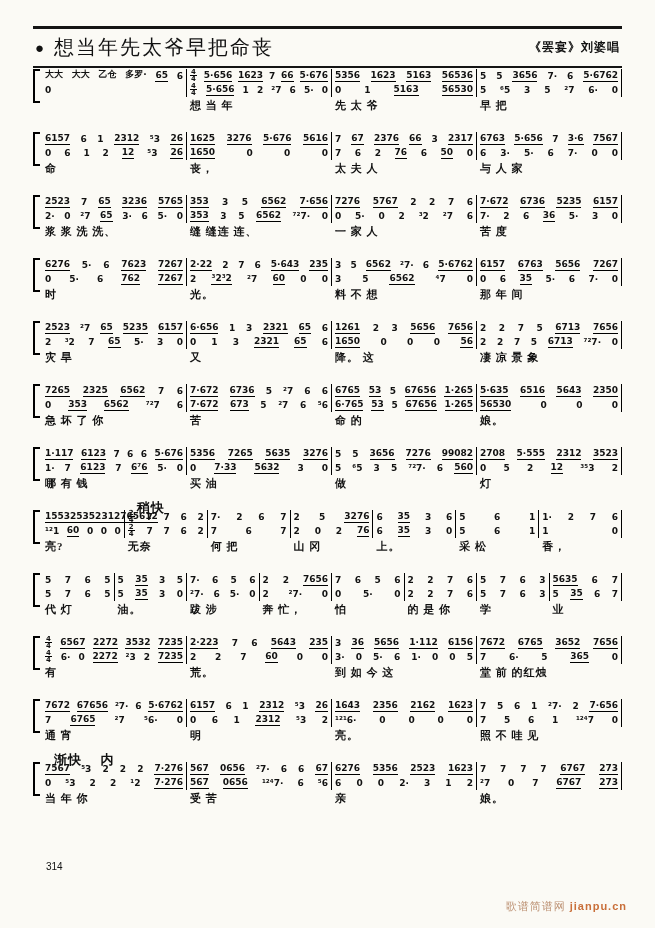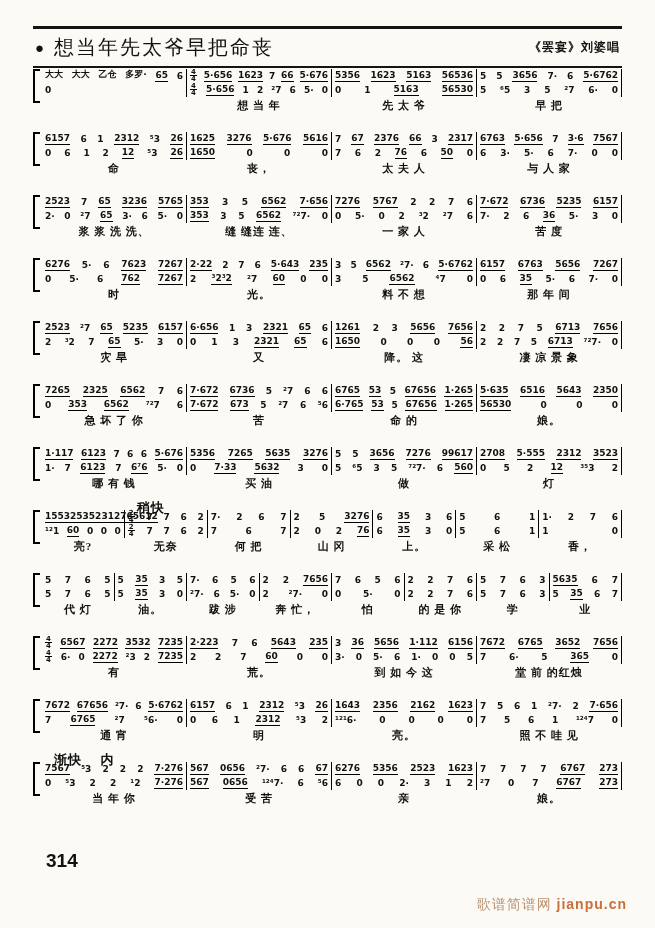--- a/index.html
+++ b/index.html
@@ -44,33 +44,32 @@
   .tk.grp { border-bottom:1px solid #000; }
   .ts {
     display:inline-flex; flex-direction:column; align-items:center;
     font-size:7px; line-height:6px; margin-right:1px; font-weight:bold;
   }
   .ts .num { border-bottom:1px solid #000; padding:0 1px; }
   .lyric-row {
     height:16px; font-size:11px; font-weight:bold; letter-spacing:1px;
     white-space:nowrap; margin-top:2px;
     font-family:"Liberation Serif", serif;
-    text-align:center;
   }
   .tempo-annotation {
     position:absolute; top:-10px; left:12px;
     font-size:13px; font-weight:bold; letter-spacing:1px;
   }
   .page-number {
     position:absolute; left:46px; bottom:56px;
-    font-size:19px; font-weight:bold;
+    font-size:10px; font-weight:normal;
   }
   .watermark {
     position:absolute; right:28px; bottom:14px;
-    font-size:14px; letter-spacing:1px;
+    font-size:11px; letter-spacing:1px;
   }
   .watermark .site-name { font-weight:normal; }
   .watermark .site-url { font-weight:bold; }
 </style>
 </head>
 <body>
 
 <div class="page">
   <div class="content">
     <div class="rule"></div>
@@ -618,21 +617,21 @@
               </div>
               <div class="lyric-row">买 油</div>
             </div>
             <div class="barline"></div>
             <div class="measure">
               <div class="nrow">
                 <span class="tk">5</span>
                 <span class="tk">5</span>
                 <span class="tk grp">3656</span>
                 <span class="tk grp">7276</span>
-                <span class="tk grp">99617</span>
+                <span class="tk grp">99082</span>
               </div>
               <div class="nrow">
                 <span class="tk">5</span>
                 <span class="tk">⁶5</span>
                 <span class="tk">3</span>
                 <span class="tk">5</span>
                 <span class="tk">⁷²7·</span>
                 <span class="tk">6</span>
                 <span class="tk grp">560</span>
               </div>

